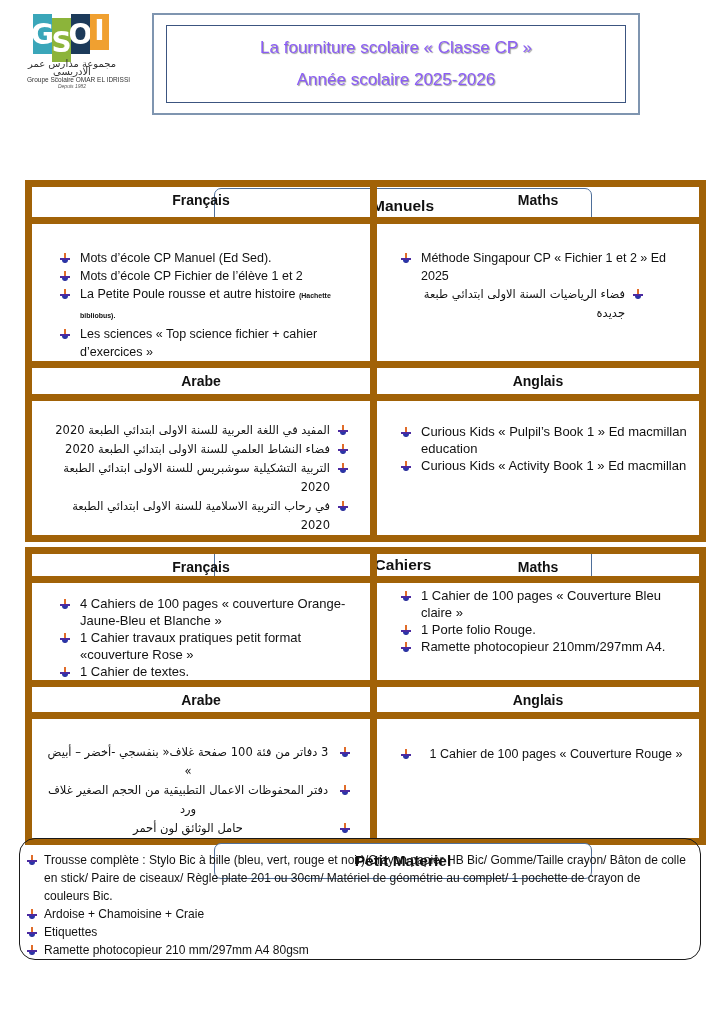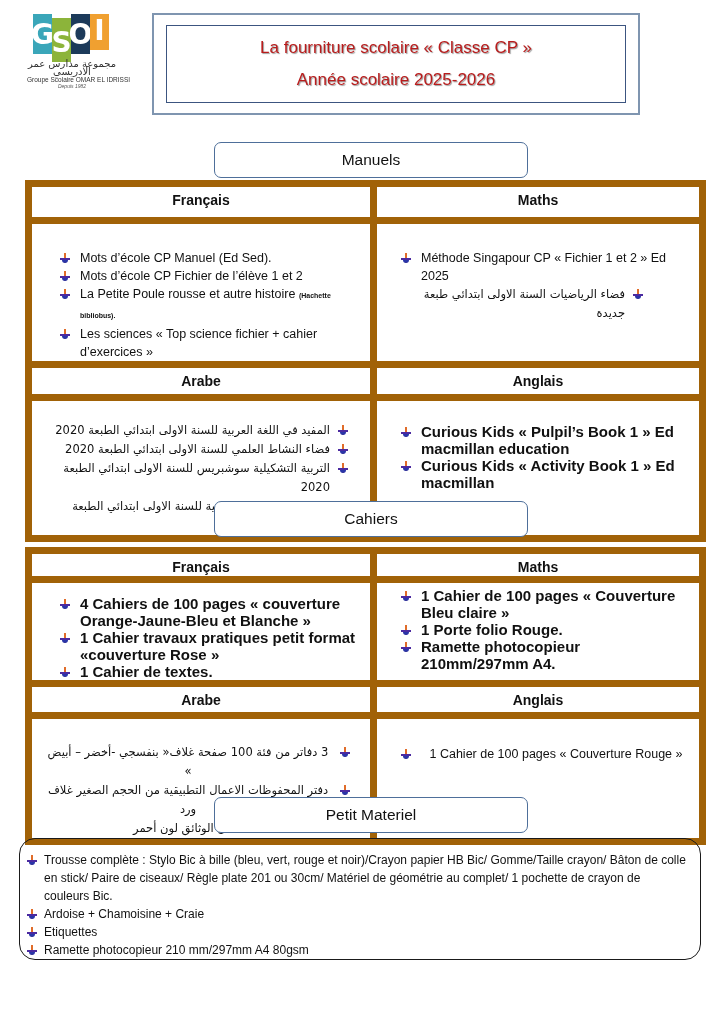--- a/index.html
+++ b/index.html
@@ -14,35 +14,35 @@
   .lb-s { background: #8cb43a; height: 44px; margin-top: 4px; }
   .lb-o { background: #1c3a5a; height: 40px; margin-top: 0; }
   .lb-i { background: #f0a030; height: 36px; margin-top: 0; }
   .logo-arabic { font-size: 10px; text-align: center; color: #333; margin-top: 2px; direction: rtl; font-family: "DejaVu Sans", sans-serif; line-height: 8px; }
   .logo-name { font-size: 6.5px; text-align: center; color: #333; line-height: 7px; white-space: nowrap; }
   .logo-since { font-size: 5px; text-align: center; color: #555; font-style: italic; line-height: 6px; }
 
   
   .title-outer { position: absolute; left: 152px; top: 13px; width: 488px; height: 102px; border: 2px solid #7f95b0; }
   .title-inner { position: absolute; left: 12px; top: 10px; width: 460px; height: 78px; border: 1.5px solid #3c5580; display: flex; flex-direction: column; align-items: center; justify-content: space-around; padding: 6px 0; }
-  .title-line { font-family: "Liberation Sans", sans-serif; font-size: 17px; color: #b91c1c; text-shadow: 1px 1px 1px #9a9a9a; text-align: center; }
-
-  
-  .pill { position: absolute; left: 214px; width: 314px; height: 36px; border: 1.3px solid #4e6f9a; border-radius: 7px; background: #fff; display: flex; align-items: center; justify-content: center; font-weight: normal; font-size: 15.5px; color: #111; }
+  .title-line { font-family: "Liberation Sans", sans-serif; font-size: 17px; color: #8b5cf6; text-shadow: 1px 1px 1px #9a9a9a; text-align: center; }
+
+  
+  .pill { position: absolute; left: 214px; width: 378px; height: 36px; border: 1.3px solid #4e6f9a; border-radius: 7px; background: #fff; display: flex; align-items: center; justify-content: center; font-weight: bold; font-size: 15.5px; color: #111; margin-top: 46px; }
 
   
   table.grid { position: absolute; left: 25px; width: 674px; border-collapse: collapse; table-layout: fixed; }
   table.grid td, table.grid th { border: 7px solid #a16207; vertical-align: top; }
   table.grid th { font-weight: bold; font-size: 14px; text-align: center; vertical-align: top; padding-top: 5px; }
   table.grid col.c1 { width: 345px; }
   table.grid col.c2 { width: 329px; }
 
   ul.items { list-style: none; }
   ul.items li { position: relative; font-size: 12.5px; line-height: 18px; padding-left: 24px; }
-  ul.items.small li { font-size: 15px; line-height: 17px; font-weight: bold; }
+  ul.items.small li { font-size: 13px; line-height: 17px; }
   ul.items li .bullet { position: absolute; left: 4px; top: 4px; width: 10px; height: 10px; }
   .bullet::before { content: ""; position: absolute; left: 4px; top: 0; width: 2px; height: 10px; background: #e06c2a; }
   .bullet::after { content: ""; position: absolute; left: 0; top: 5px; width: 10px; height: 2px; background: #4b2aa0; }
   .bullet i { position: absolute; left: 2px; top: 6px; width: 6px; height: 4px; background: #2a35a8; border-radius: 0 0 3px 3px; }
 
   ul.rtl { direction: rtl; }
   ul.rtl li { padding-left: 0; padding-right: 24px; font-family: "DejaVu Sans", sans-serif; font-size: 11.5px; line-height: 19px; }
   ul.rtl li .bullet { left: auto; right: 6px; }
 
   .tiny { font-size: 7px; font-weight: bold; }

